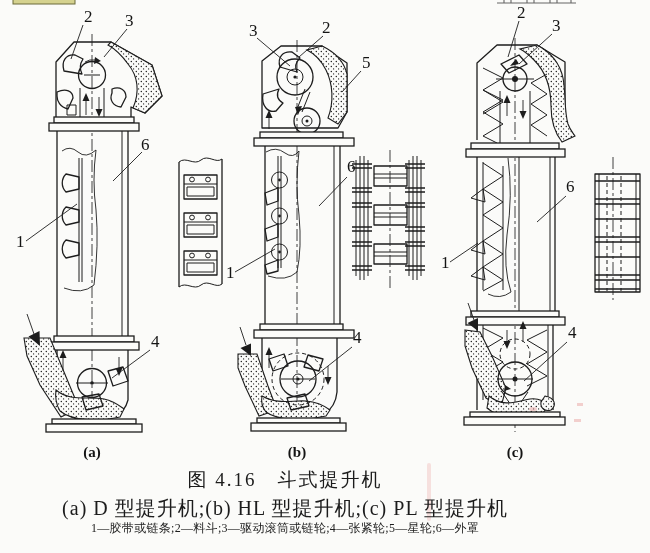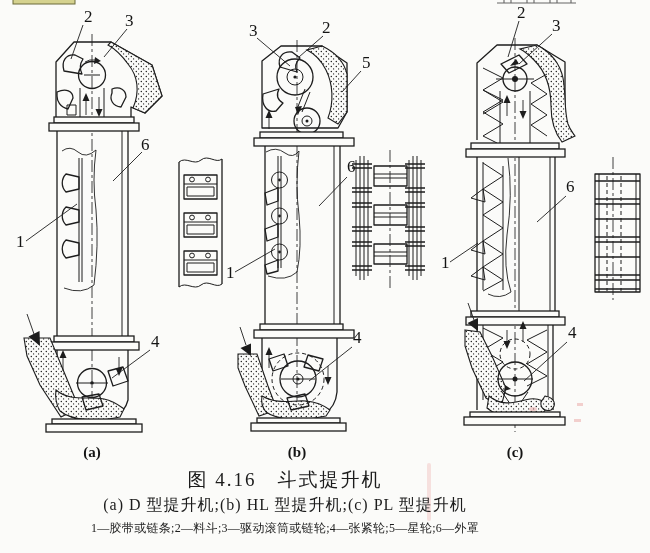--- a/index.html
+++ b/index.html
@@ -16,21 +16,21 @@
   .cl  {fill:none;stroke:#2a2a2a;stroke-width:.9;stroke-dasharray:12 3 3 3;}
   .dsh {stroke-dasharray:4 3;}
   .stip{fill:url(#stip);stroke:#1d1d1d;stroke-width:1.1;}
   .blk {fill:#1d1d1d;stroke:none;}
   .flat{fill:#fbfbf9;stroke:#1d1d1d;stroke-width:1.3;}
   .num {font-family:"Liberation Serif","DejaVu Serif",serif;font-size:17px;fill:#141414;}
   .sub {font-family:"Liberation Serif","DejaVu Serif",serif;font-size:15px;font-weight:bold;fill:#141414;text-anchor:middle;}
   
   .cap{position:absolute;left:0;width:570px;text-align:center;color:#1c1c1c;}
   .cap-title {top:467px;font-size:19px;letter-spacing:2px;}
-  .cap-sub   {top:495px;font-size:16px;letter-spacing:1px;}
+  .cap-sub   {top:495px;font-size:20px;letter-spacing:1px;}
   .cap-legend{top:520px;font-size:12px;letter-spacing:.3px;}
   
   .smudge{position:absolute;pointer-events:none;}
 </style>
 </head>
 <body>
 
 
 
 <svg width="650" height="465" viewBox="0 0 650 465">

